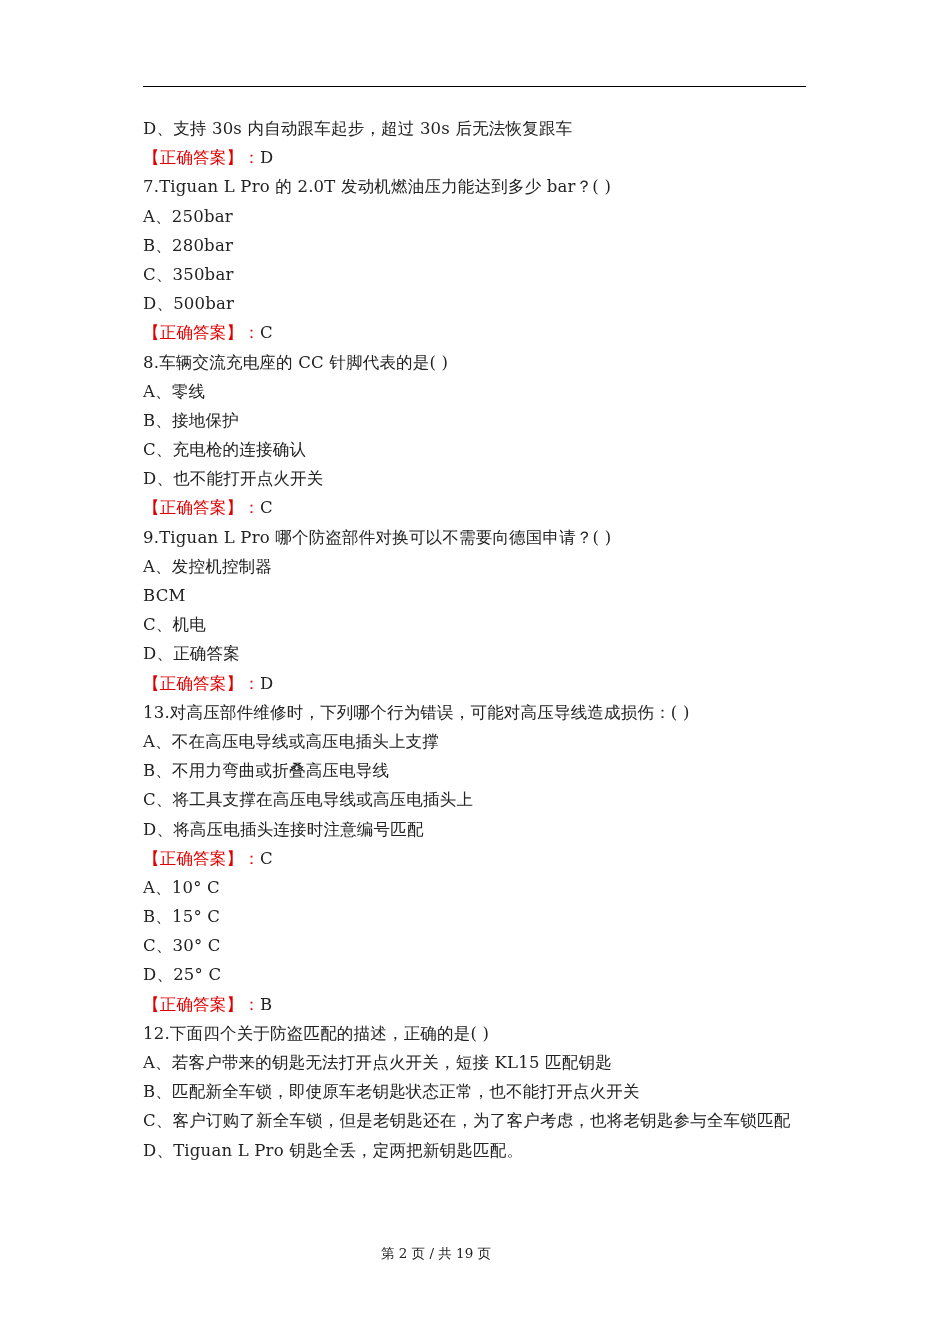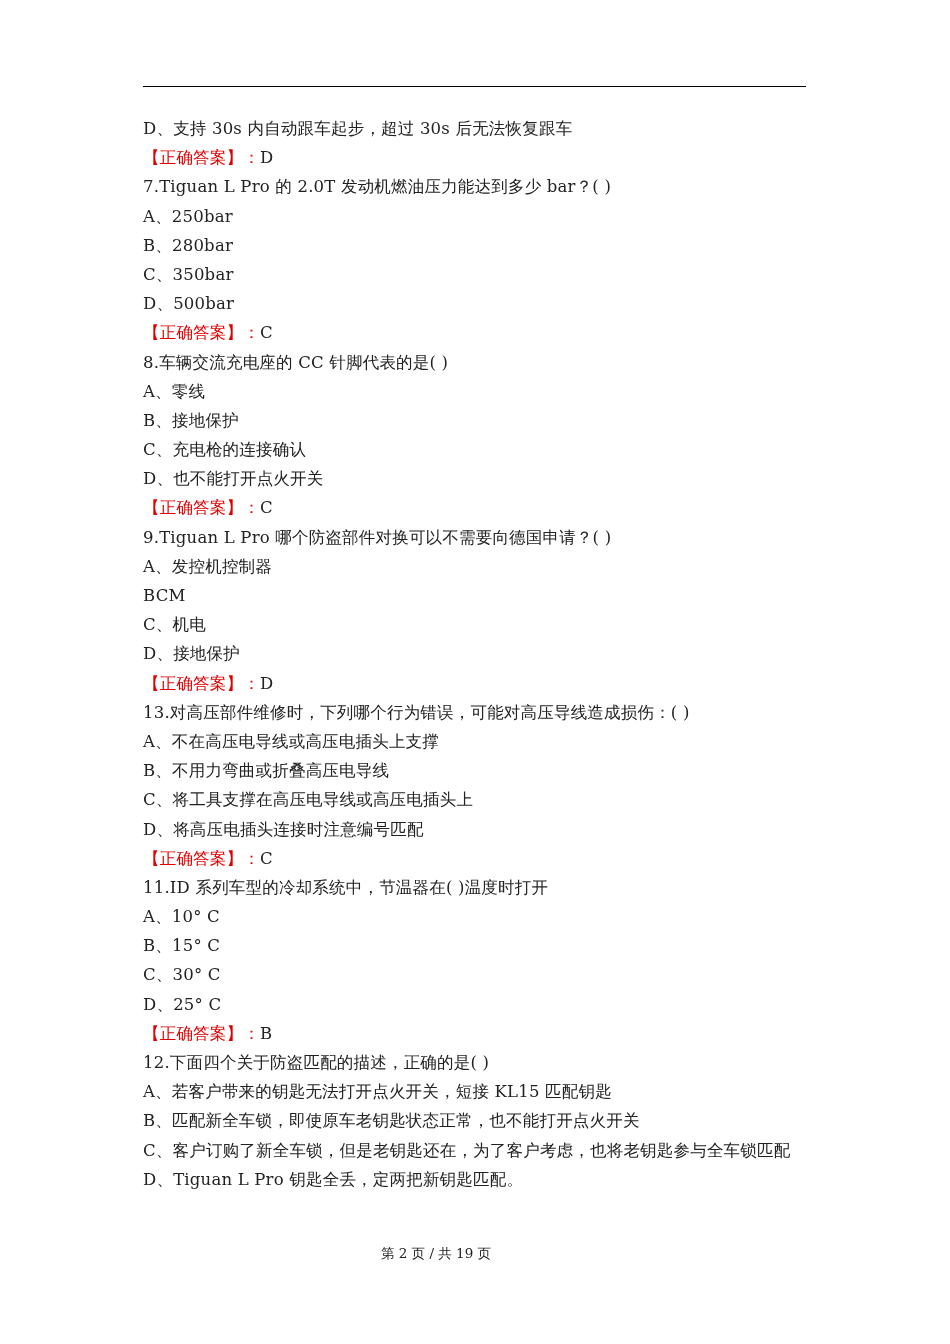--- a/index.html
+++ b/index.html
@@ -32,31 +32,30 @@
   <div class="line">A、零线</div>
   <div class="line">B、接地保护</div>
   <div class="line">C、充电枪的连接确认</div>
   <div class="line">D、也不能打开点火开关</div>
   <div class="line"><span class="ans-label">【正确答案】：</span><span>C</span></div>
 
   <div class="line">9.Tiguan L Pro 哪个防盗部件对换可以不需要向德国申请？( )</div>
   <div class="line">A、发控机控制器</div>
   <div class="line">BCM</div>
   <div class="line">C、机电</div>
-  <div class="line">D、接地保护</div>
+  <div class="line">D、正确答案</div>
   <div class="line"><span class="ans-label">【正确答案】：</span><span>D</span></div>
 
   <div class="line">13.对高压部件维修时，下列哪个行为错误，可能对高压导线造成损伤：( )</div>
   <div class="line">A、不在高压电导线或高压电插头上支撑</div>
   <div class="line">B、不用力弯曲或折叠高压电导线</div>
   <div class="line">C、将工具支撑在高压电导线或高压电插头上</div>
   <div class="line">D、将高压电插头连接时注意编号匹配</div>
   <div class="line"><span class="ans-label">【正确答案】：</span><span>C</span></div>
 
-  <div class="line">11.ID 系列车型的冷却系统中，节温器在( )温度时打开</div>
   <div class="line">A、10° C</div>
   <div class="line">B、15° C</div>
   <div class="line">C、30° C</div>
   <div class="line">D、25° C</div>
   <div class="line"><span class="ans-label">【正确答案】：</span><span>B</span></div>
 
   <div class="line">12.下面四个关于防盗匹配的描述，正确的是( )</div>
   <div class="line">A、若客户带来的钥匙无法打开点火开关，短接 KL15 匹配钥匙</div>
   <div class="line">B、匹配新全车锁，即使原车老钥匙状态正常，也不能打开点火开关</div>
   <div class="line wrap">C、客户订购了新全车锁，但是老钥匙还在，为了客户考虑，也将老钥匙参与全车锁匹配</div>

